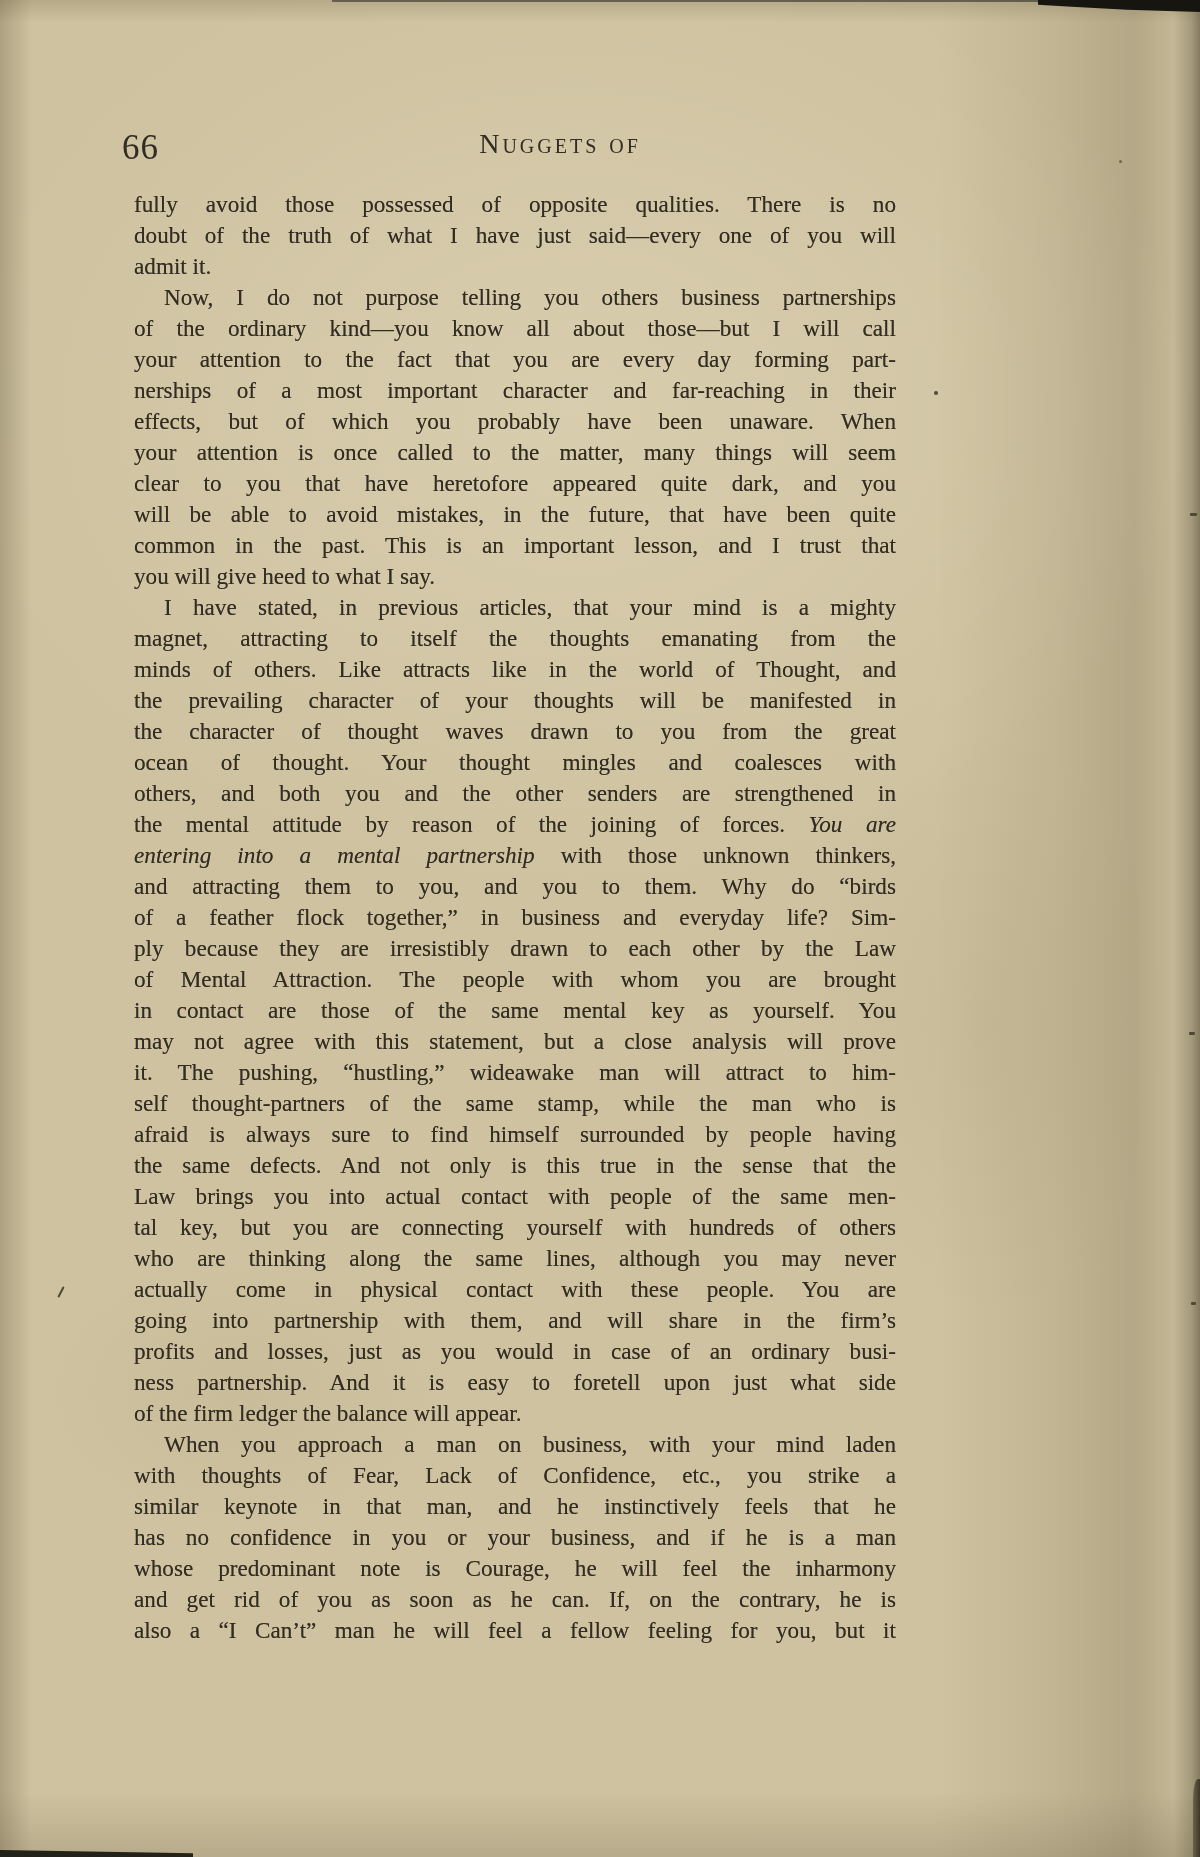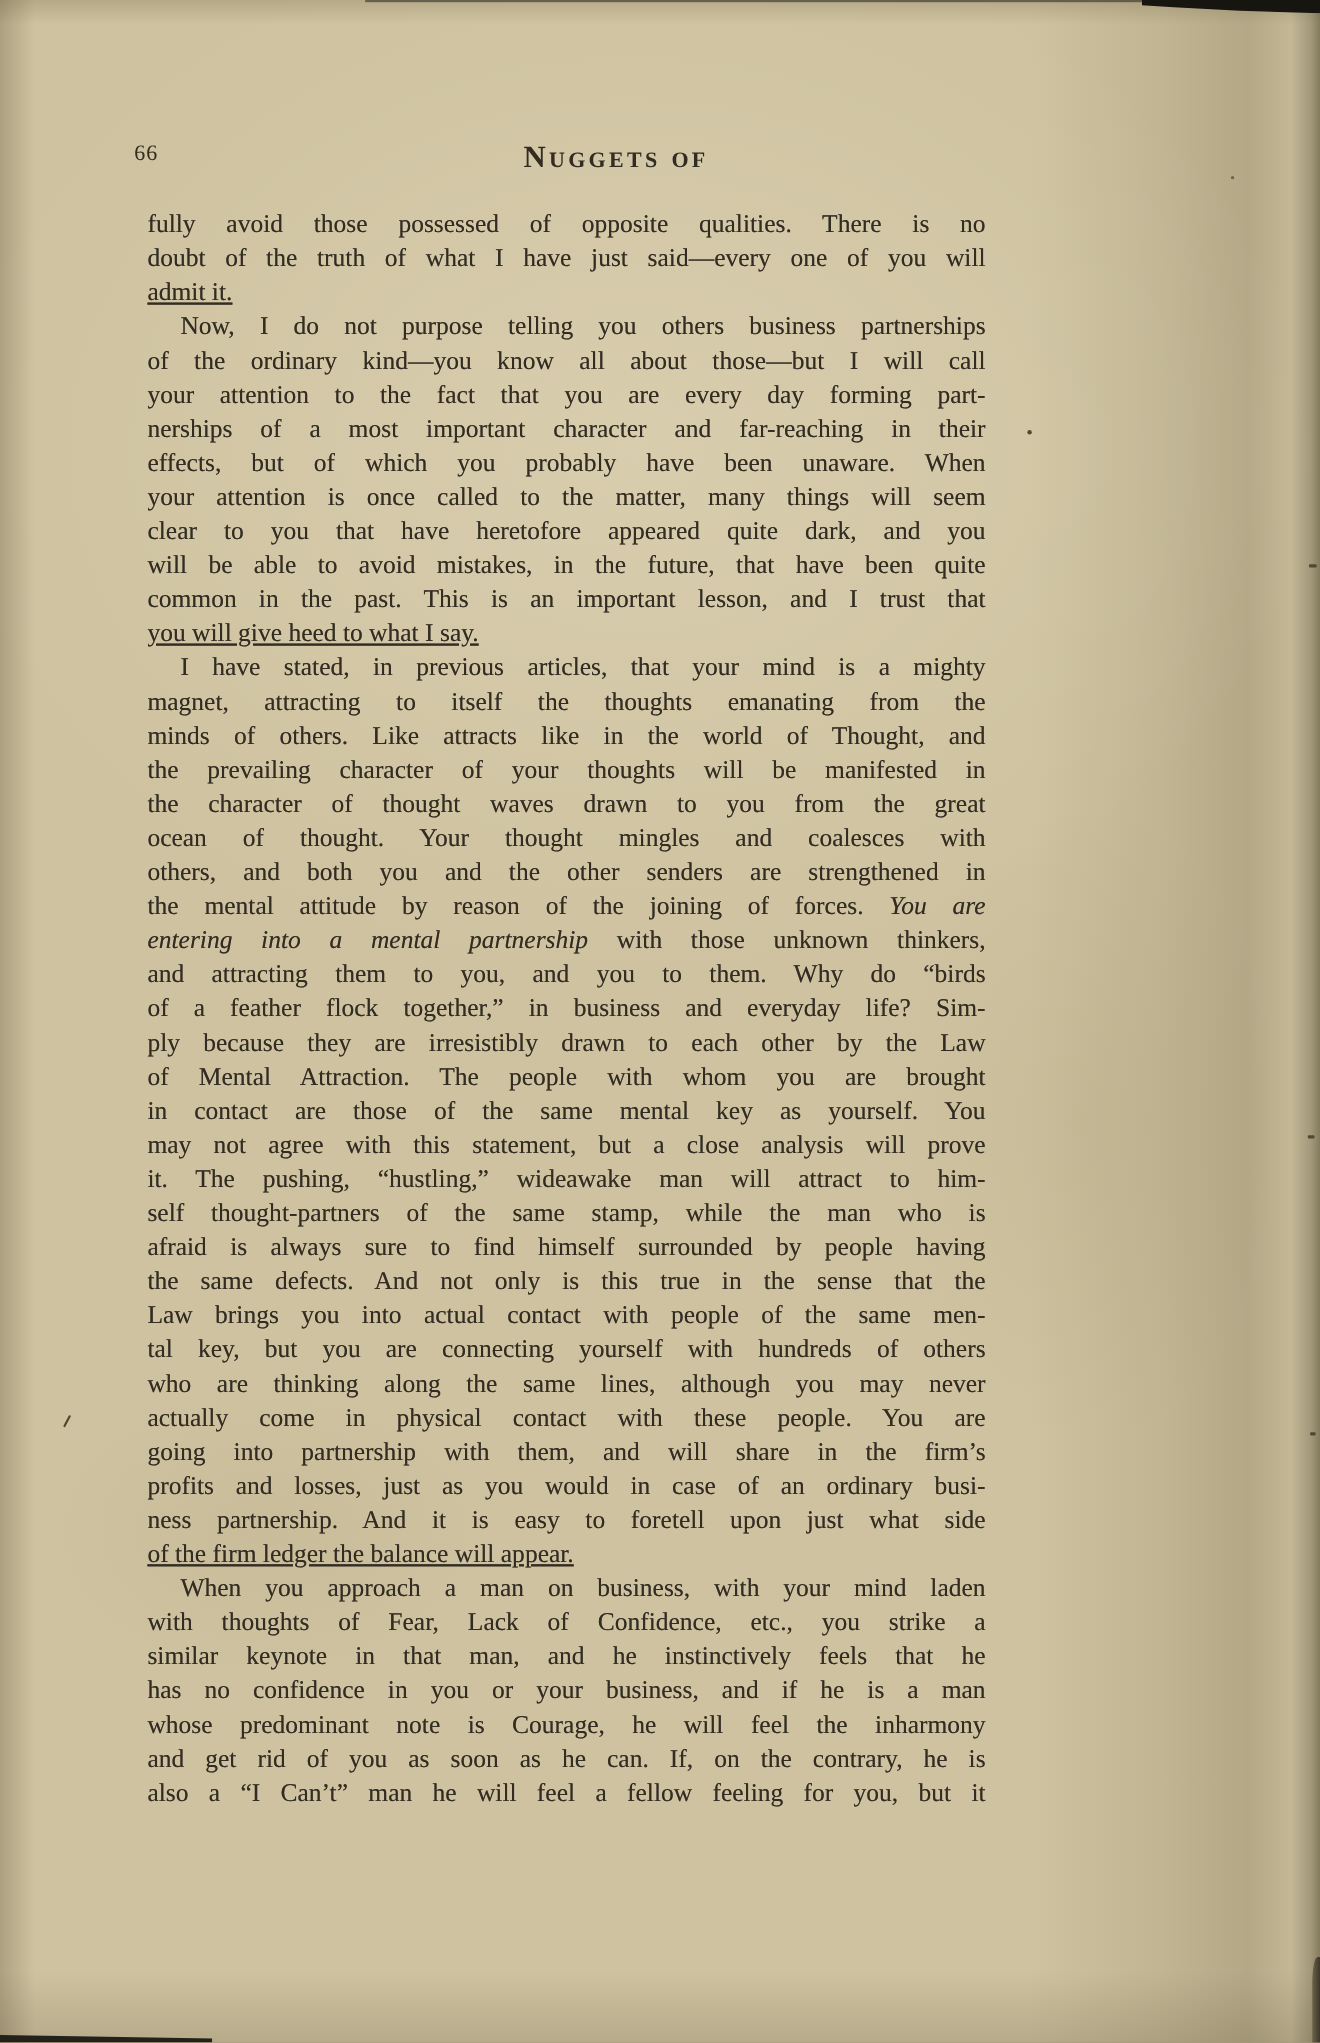--- a/index.html
+++ b/index.html
@@ -53,40 +53,39 @@
   .speck.s5 { left: 1191px; top: 1302px; width: 5px; height: 3px; }
   .speck.s6 { left: 1119px; top: 160px;  width: 3px; height: 3px; border-radius: 50%; opacity: .7; }
 
   
   .ink { color: #322c22; }
   .header-row {
     position: absolute; left: 122px; top: 128px; width: 762px; height: 36px;
   }
   .page-number {
     position: absolute; left: 0; top: 0;
-    font-size: 20px; letter-spacing: 1px;
+    font-size: 35px; letter-spacing: 1px;
   }
   .running-header {
     position: absolute; left: 438px; top: 0; transform: translateX(-50%);
     font-variant: small-caps; font-size: 28px; letter-spacing: 3px;
     white-space: nowrap;
-    font-weight: bold;
   }
   .text-block {
     position: absolute; left: 134px; top: 189px; width: 762px;
     font-size: 23.2px; line-height: 31px;
     text-shadow: 0 0 0.5px rgba(50,44,34,0.55);
   }
   .line {
     text-align: justify;
     text-align-last: justify;
     -moz-text-align-last: justify;
     height: 31px; overflow: visible; white-space: nowrap-no; 
   }
-  .line.flush { text-align-last: left; text-decoration: underline; -moz-text-align-last: left; }
+  .line.flush { text-align-last: left; -moz-text-align-last: left; }
   .line.indent { text-indent: 30px; }
   .it { font-style: italic; }
 </style>
 </head>
 <body>
 
 <div class="page">
 
   <div class="top-edge-line"></div>
   <div class="top-corner-bar"></div>

